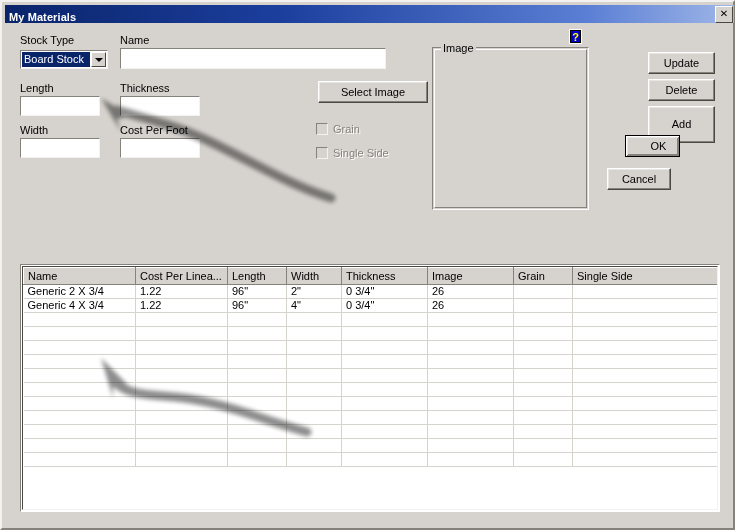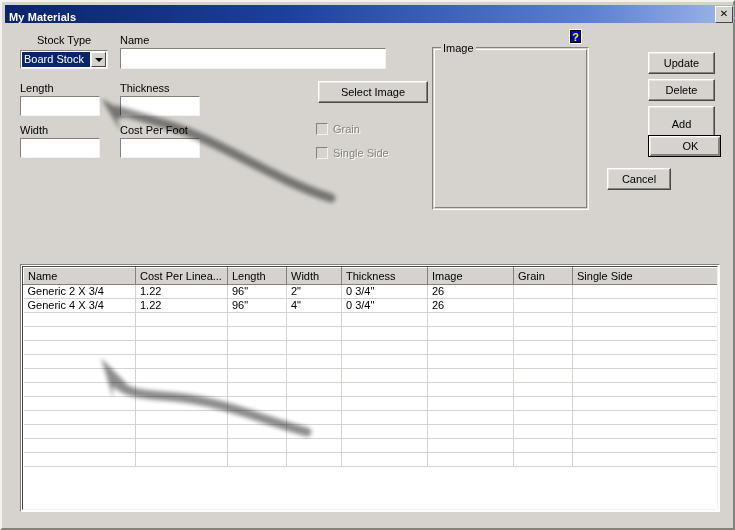--- a/index.html
+++ b/index.html
@@ -294,21 +294,21 @@
 <body>
 
 <div id="app">
   <div class="window">
 
     <div class="titlebar">
       <span class="titlebar-text">My Materials</span>
       <div class="close-btn">✕</div>
     </div>
 
-    <div class="lbl" style="left:35px; top:32px;">Stock Type</div>
+    <div class="lbl" style="left:18px; top:32px;">Stock Type</div>
     <div class="combo" style="left:18px; top:48px; width:88px; height:19px;">
       <div class="combo-value">Board Stock</div>
       <div class="combo-arrow">
           <i></i>
         </div>
     </div>
 
     <div class="lbl" style="left:118px; top:32px;">Name</div>
     <input class="tbox" style="left: 118px; top: 46px; width: 266px; height: 21px;" value="">
 
@@ -346,21 +346,21 @@
     </div>
 
     <div class="group" style="left:430px; top:45px; width:157px; height:163px;">
       <div class="group-inner"></div>
       <div class="group-title">Image</div>
     </div>
 
     <div class="btn" style="left:646px; top:50px; width:67px; height:22px;">Update</div>
     <div class="btn" style="left:646px; top:77px; width:67px; height:22px;">Delete</div>
     <div class="btn" style="left:646px; top:104px; width:67px; height:37px;">Add</div>
-    <div class="btn default" style="left:646px; top:133px; width:73px; height:22px;padding-left:12px;">OK</div>
+    <div class="btn default" style="left:623px; top:133px; width:55px; height:22px;padding-left:12px;">OK</div>
     <div class="btn" style="left:605px; top:166px; width:64px; height:22px;">Cancel</div>
 
     <div class="grid-wrap" style="left:18px; top:262px; width:700px; height:248px;">
       <div class="inner">
         <table class="grid">
           <colgroup>
             <col style="width:112px">
               <col style="width:92px">
               <col style="width:59px">
             <col style="width:55px">

